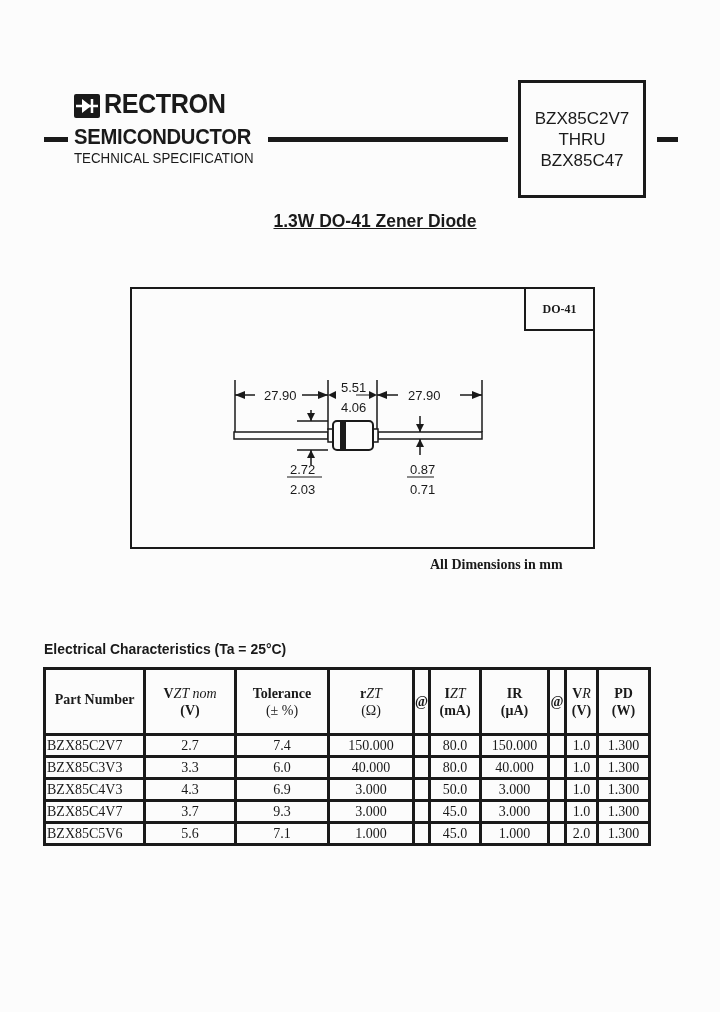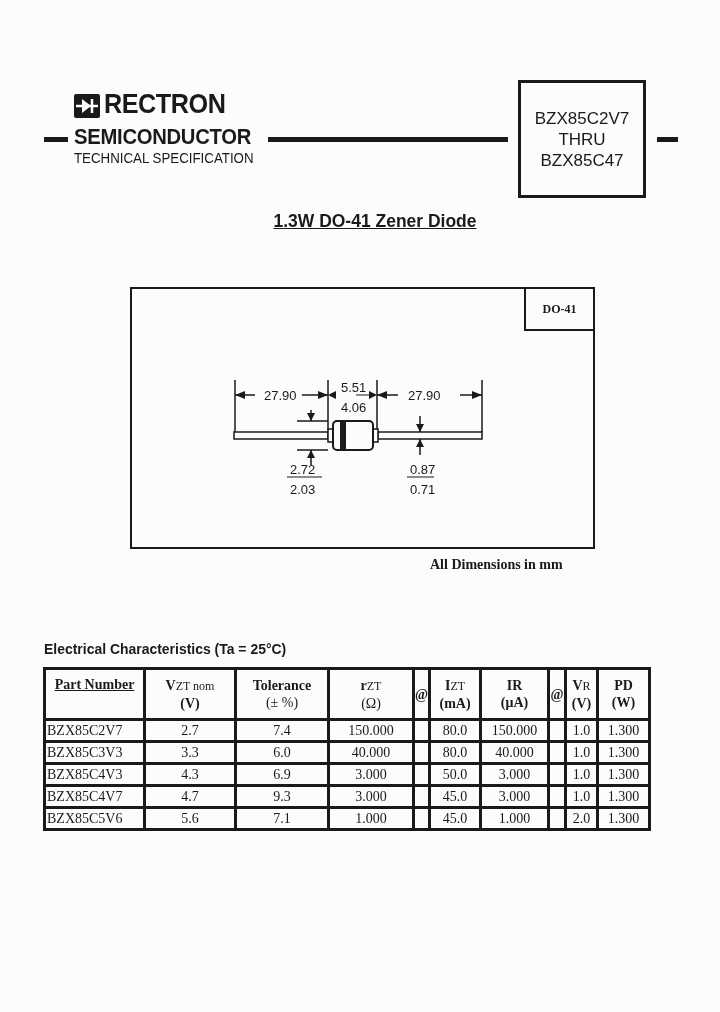--- a/index.html
+++ b/index.html
@@ -22,21 +22,21 @@
   .diagbox { left:130px; top:287px; width:465px; height:262px; border:2px solid #1a1a1a; box-sizing:border-box; }
   .pkgtag { left:524px; top:287px; width:71px; height:44px; border:2px solid #1a1a1a; box-sizing:border-box; font-size:12px; font-weight:bold; display:flex; align-items:center; justify-content:center; }
   .alldims { left:430px; top:524px; font-size:14px; font-weight:bold;margin-top:33px; }
 
   
   .ec-title { left:44px; top:640px; font-size:15px; font-weight:bold; transform:scaleX(0.93); transform-origin:left; }
   table.ec { position:absolute; left:43px; top:667px; border-collapse:collapse; border:3px solid #1a1a1a; font-family:"Liberation Serif", serif; font-size:14px; }
   table.ec td, table.ec th { border:3px solid #1a1a1a; padding:0; height:19px; line-height:18px; text-align:center; }
   table.ec th { font-weight:bold; height:42px; line-height:17px; font-size:14px; }
   table.ec td.pn { text-align:left; padding-left:1px; }
-  .sub { font-size:12px; font-weight:normal; }
+  .sub { font-size:14px; font-weight:normal;font-style:italic; }
   .at { font-size:12px; font-weight:normal; }
 </style>
 </head>
 <body>
 
 <div class="abs logo-icon">
   <svg width="26" height="24" viewBox="0 0 26 24">
     <line x1="2" y1="12" x2="24" y2="12" stroke="#fff" stroke-width="2.5"></line>
     <polygon points="8,5 8,19 17,12" fill="#fff"></polygon>
     <line x1="18" y1="5" x2="18" y2="19" stroke="#fff" stroke-width="2.5"></line>
@@ -128,21 +128,21 @@
       <col style="width:85px">
     <col style="width:15px">
       <col style="width:51px">
       <col style="width:68px">
       <col style="width:17px">
     <col style="width:32px">
       <col style="width:52px">
   </colgroup>
   <thead>
     <tr>
-      <th style="vertical-align:top;padding-top:6px;text-decoration:underline;"><span>Part Number</span></th>
+      <th style="vertical-align:top;padding-top:21px;"><span>Part Number</span></th>
       <th><span>V</span><span class="sub">ZT nom</span><br><span>(V)</span></th>
       <th><span>Tolerance</span><br><span style="font-weight:normal">(± %)</span></th>
       <th><span>r</span><span class="sub">ZT</span><br><span style="font-weight:normal">(Ω)</span></th>
       <th class="at">@</th>
       <th><span>I</span><span class="sub">ZT</span><br><span>(mA)</span></th>
       <th><span>IR</span><br><span>(μA)</span></th>
       <th class="at">@</th>
       <th><span>V</span><span class="sub">R</span><br><span>(V)</span></th>
       <th><span>PD</span><br><span>(W)</span></th>
     </tr>
@@ -179,21 +179,21 @@
       <td>3.000</td>
       <td></td>
       <td>50.0</td>
       <td>3.000</td>
       <td></td>
       <td>1.0</td>
       <td>1.300</td>
     </tr>
     <tr>
       <td class="pn">BZX85C4V7</td>
-      <td>4.7</td>
+      <td>3.7</td>
       <td>9.3</td>
       <td>3.000</td>
       <td></td>
       <td>45.0</td>
       <td>3.000</td>
       <td></td>
       <td>1.0</td>
       <td>1.300</td>
     </tr>
     <tr>

